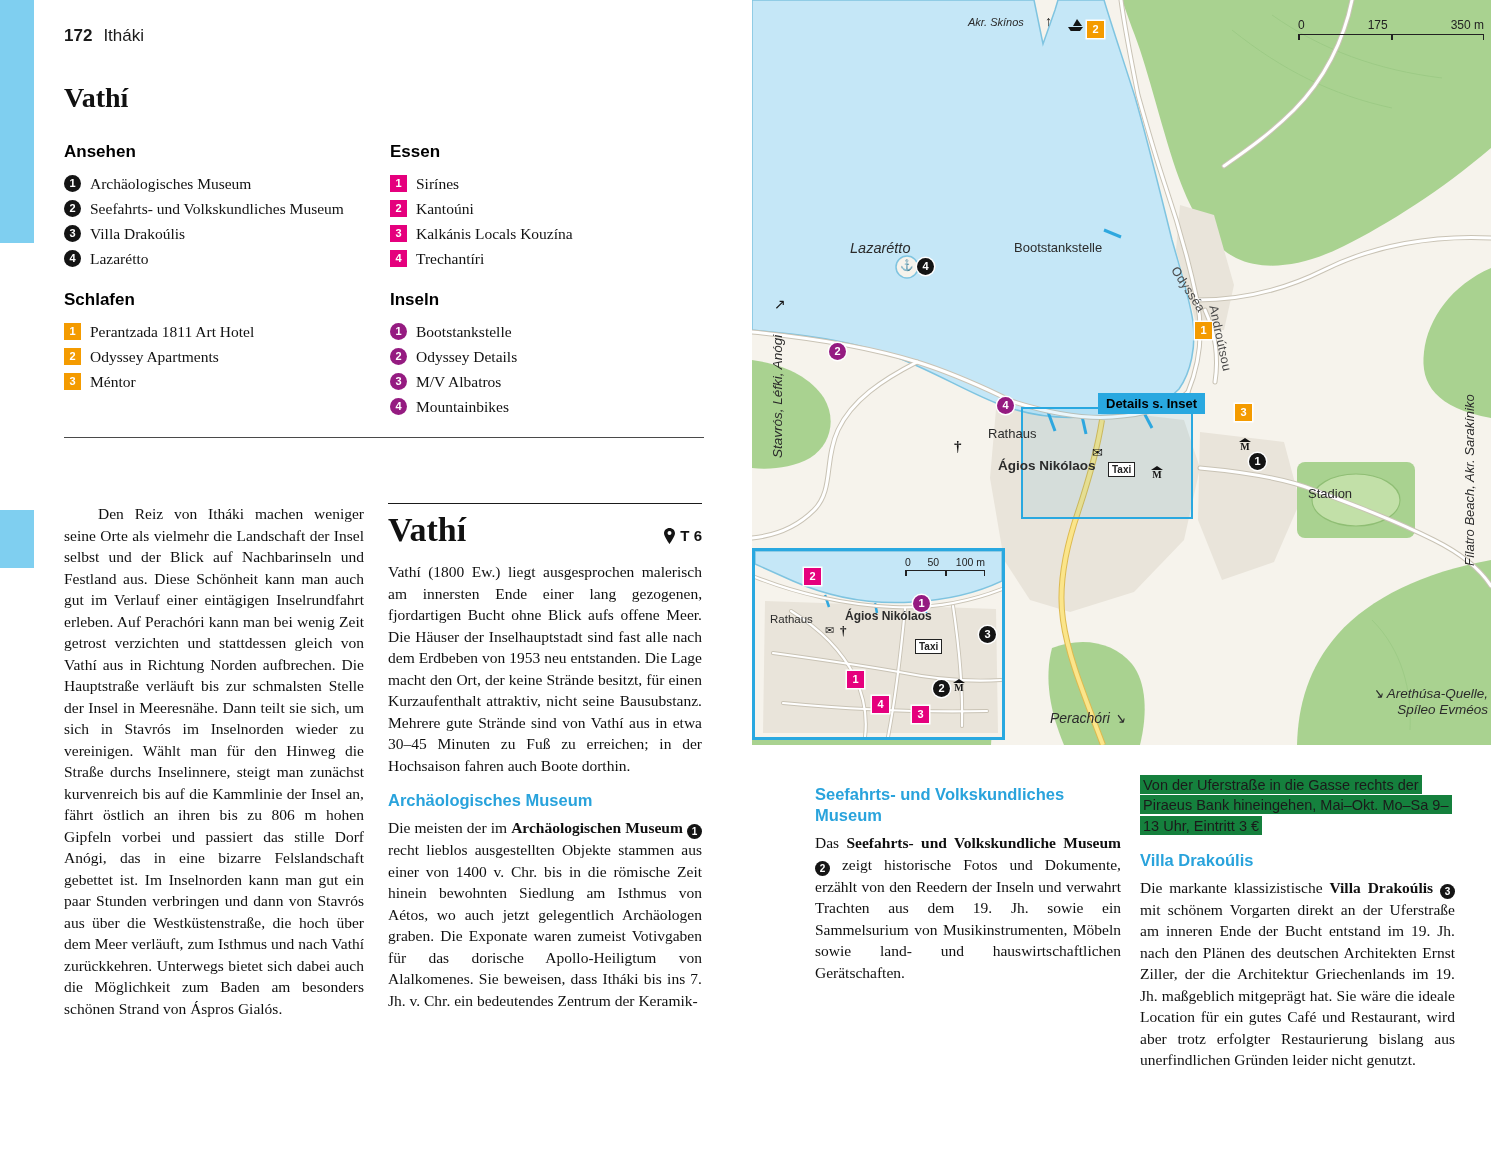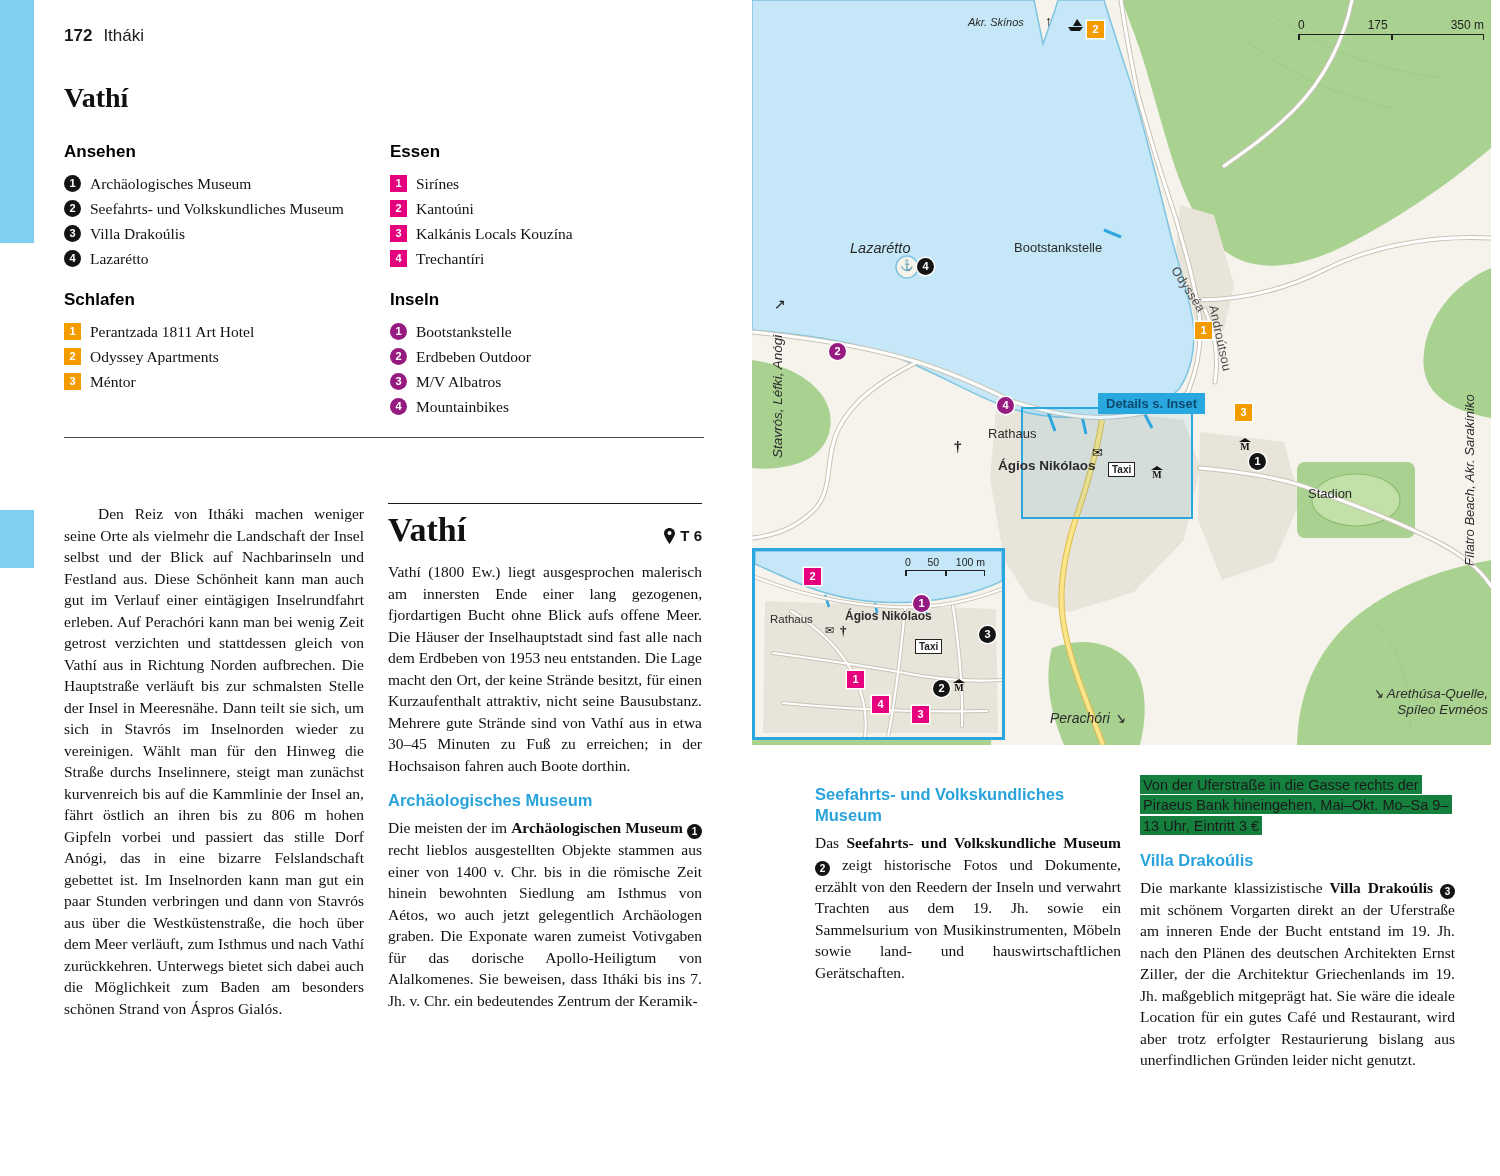--- a/index.html
+++ b/index.html
@@ -55,21 +55,21 @@
 
   
   .map{position:absolute;left:752px;top:0;width:739px;height:745px;overflow:hidden;}
   .map svg.base{position:absolute;left:0;top:0;}
   .map-label{position:absolute;font-family:"Liberation Sans",sans-serif;font-size:13px;color:#2b2b2b;white-space:nowrap;}
   .it{font-style:italic;}
   .bd{font-weight:bold;}
   .street{color:#4a4a4a;font-size:12.5px;letter-spacing:0.3px;}
   .rot{transform-origin:0 0;}
   .mk-map{position:absolute;box-shadow:0 0 0 1.5px #fff;}
-  .details-box{position:absolute;background:#29A8E0;color:#0c4a6e;font-family:"Liberation Sans",sans-serif;
+  .details-box{position:absolute;background:#29A8E0;color:#000000;font-family:"Liberation Sans",sans-serif;
       font-weight:bold;font-size:13px;padding:3px 8px;white-space:nowrap;}
   .taxi-box{position:absolute;background:#fff;border:1px solid #222;font-family:"Liberation Sans",sans-serif;
       font-weight:bold;font-size:10px;padding:0 3px;line-height:13px;color:#222;}
   .glyph{position:absolute;color:#141414;}
   .museum{position:absolute;width:14px;height:14px;}
   .museum i{position:absolute;top:0;left:1px;width:0;height:0;border-left:6px solid transparent;border-right:6px solid transparent;border-bottom:4.5px solid #141414;}
   .museum b{position:absolute;top:3px;left:0;width:14px;text-align:center;font-family:"Liberation Serif",serif;font-size:10px;font-weight:bold;color:#141414;}
   .boat{position:absolute;width:16px;height:13px;}
   .boat i{position:absolute;left:5px;top:0;width:0;height:0;border-left:4px solid transparent;border-right:5px solid transparent;border-bottom:7px solid #141414;}
   .boat b{position:absolute;left:0;top:8px;width:15px;height:4px;background:#141414;clip-path:polygon(0 0,100% 0,80% 100%,18% 100%);}
@@ -161,21 +161,21 @@
     </div>
     <div class="lg lg-bewegen">
       <h3>Inseln</h3>
       <ul>
         <li>
             <span class="mk mk-move">1</span>
             <span>Bootstankstelle</span>
           </li>
         <li>
             <span class="mk mk-move">2</span>
-            <span>Erdbeben Outdoor</span>
+            <span>Odyssey Details</span>
           </li>
         <li>
             <span class="mk mk-move">3</span>
             <span>M/V Albatros</span>
           </li>
         <li>
             <span class="mk mk-move">4</span>
             <span>Mountainbikes</span>
           </li>
       </ul>

